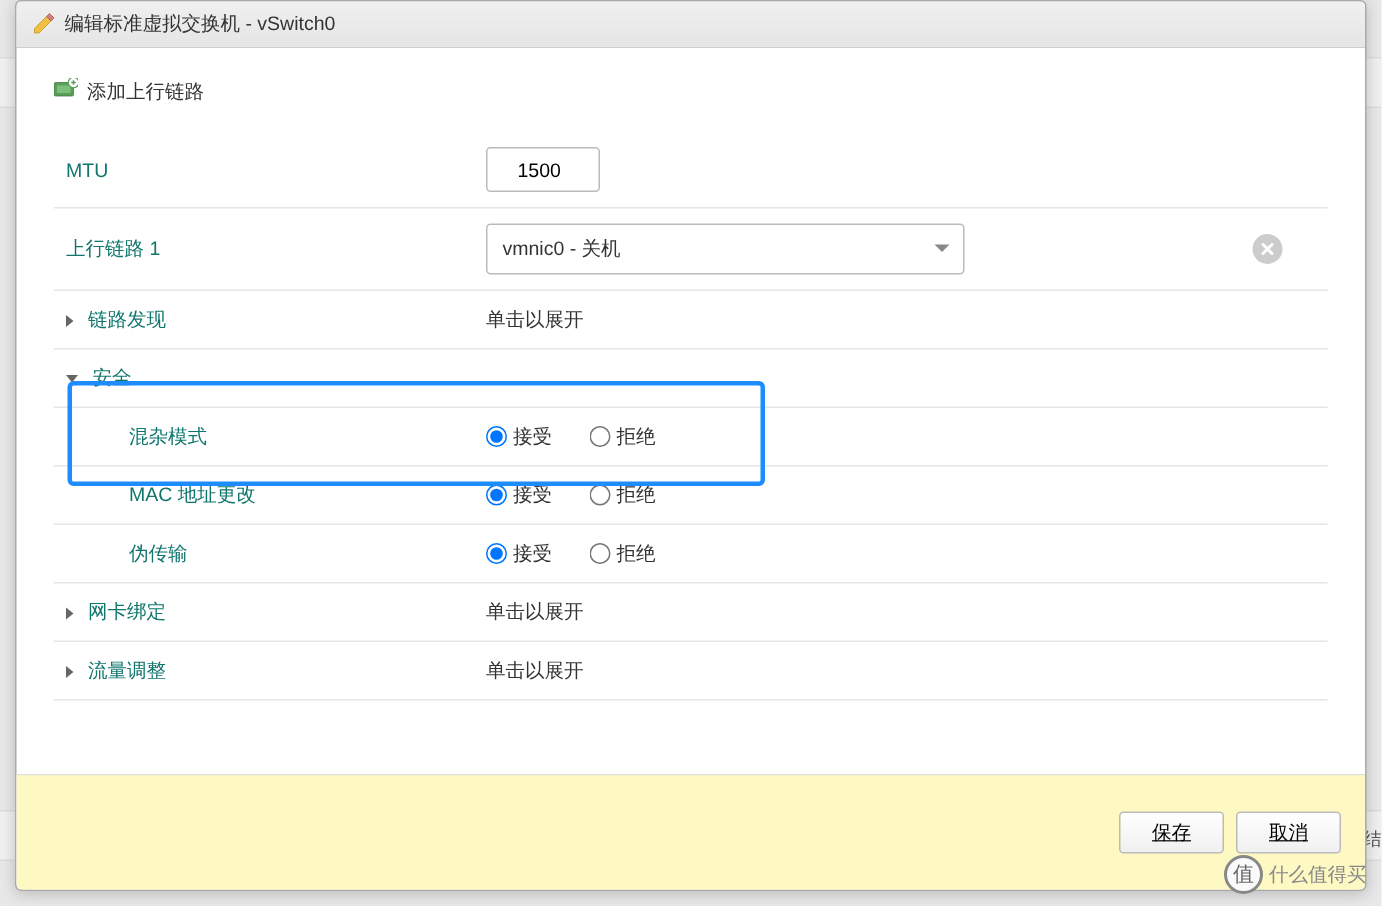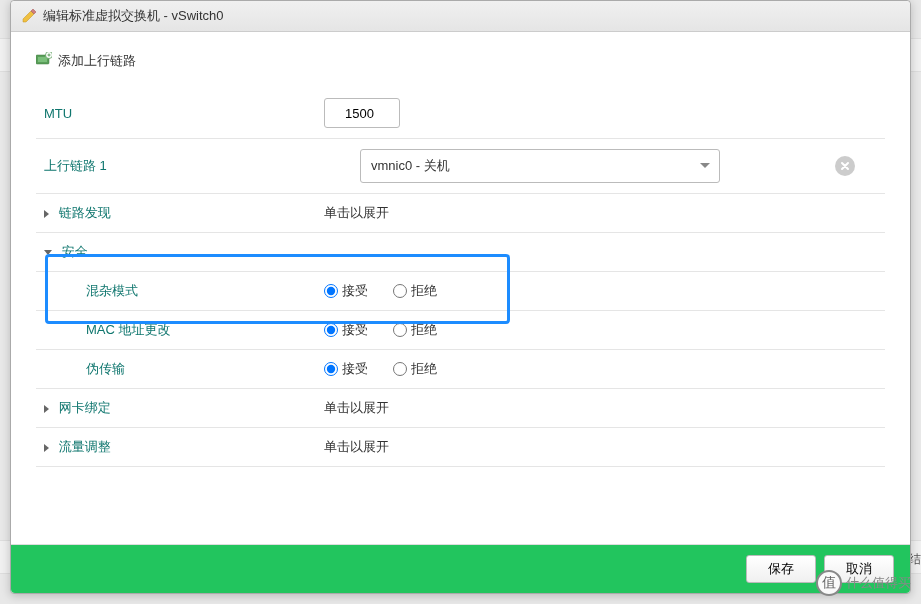--- a/index.html
+++ b/index.html
@@ -14,30 +14,30 @@
 .form-table { width: 100%; border-collapse: collapse; }
 .form-row { border-bottom: 1px solid #e5e5e5; }
 .form-row td { padding: 10px 8px; vertical-align: middle; }
 .label-cell { width: 280px; color: #0f766e; padding-left: 10px; }
 .label-cell.indent-2 { padding-left: 50px; }
 .value-cell { position: relative; }
 .expand-caret { display: inline-block; width: 0; height: 0; margin-right: 6px; vertical-align: middle; }
 .caret-right { border-top: 4px solid transparent; border-bottom: 4px solid transparent; border-left: 5px solid #666; }
 .caret-down { border-left: 4px solid transparent; border-right: 4px solid transparent; border-top: 5px solid #666; }
 .text-input { height: 30px; width: 76px; padding: 4px 20px; border: 1px solid #bbb; border-radius: 3px; font-size: 13px; }
-.select-wrap { position: relative; display: inline-block; width: 360px; margin-left: 36px; }
+.select-wrap { position: relative; display: inline-block; width: 319px; }
 .select-box { height: 34px; width: 100%; border: 1px solid #bbb; border-radius: 3px; padding: 6px 28px 6px 10px; background: #fff; cursor: pointer; display: flex; align-items: center; }
 .select-caret { position: absolute; right: 10px; top: 14px; width: 0; height: 0; border-left: 5px solid transparent; border-right: 5px solid transparent; border-top: 5px solid #888; }
 .remove-btn { position: absolute; right: 30px; top: 50%; transform: translateY(-50%); width: 20px; height: 20px; border-radius: 50%; background: #ccc; display: flex; align-items: center; justify-content: center; cursor: pointer; }
 .remove-btn svg { width: 10px; height: 10px; }
 .radio-group { display: flex; align-items: center; gap: 25px; }
 .radio-item { display: flex; align-items: center; gap: 4px; }
 .radio-item input { width: 14px; height: 14px; }
 .highlight-box { position: absolute; border: 3px solid #1d8cff; border-radius: 4px; pointer-events: none; left: 34px; top: 253px; width: 465px; height: 70px; z-index: 10; }
-.footer { border-top: 1px solid #ddd; background: #22c55e; padding: 10px 16px; display: flex; justify-content: flex-end; gap: 8px; border-radius: 0 0 4px 4px; }
+.footer { border-top: 1px solid #ddd; background: #fef9c3; padding: 24px 16px; display: flex; justify-content: flex-end; gap: 8px; border-radius: 0 0 4px 4px; text-decoration: underline; }
 .btn { min-width: 70px; height: 28px; border: 1px solid #bbb; border-radius: 3px; background: linear-gradient(#fff, #f0f0f0); cursor: pointer; font-size: 13px; padding: 0 16px; }
 .watermark { position: absolute; right: 10px; bottom: 8px; display: flex; align-items: center; color: #888; font-size: 13px; }
 .watermark-circle { width: 26px; height: 26px; border-radius: 50%; border: 2px solid #888; display: flex; align-items: center; justify-content: center; margin-right: 4px; font-size: 14px; color: #666; background: #fafafa; }
 .bg-row { position: absolute; left: 0; right: 0; height: 34px; background: #f0f0f0; border-top: 1px solid #ddd; border-bottom: 1px solid #ddd; z-index: -1; }
 .side-text { position: absolute; right: 0; bottom: 36px; font-size: 12px; color: #555; }
 </style>
 </head>
 <body>
 
 <div class="bg-row" style="top:38px"></div>

